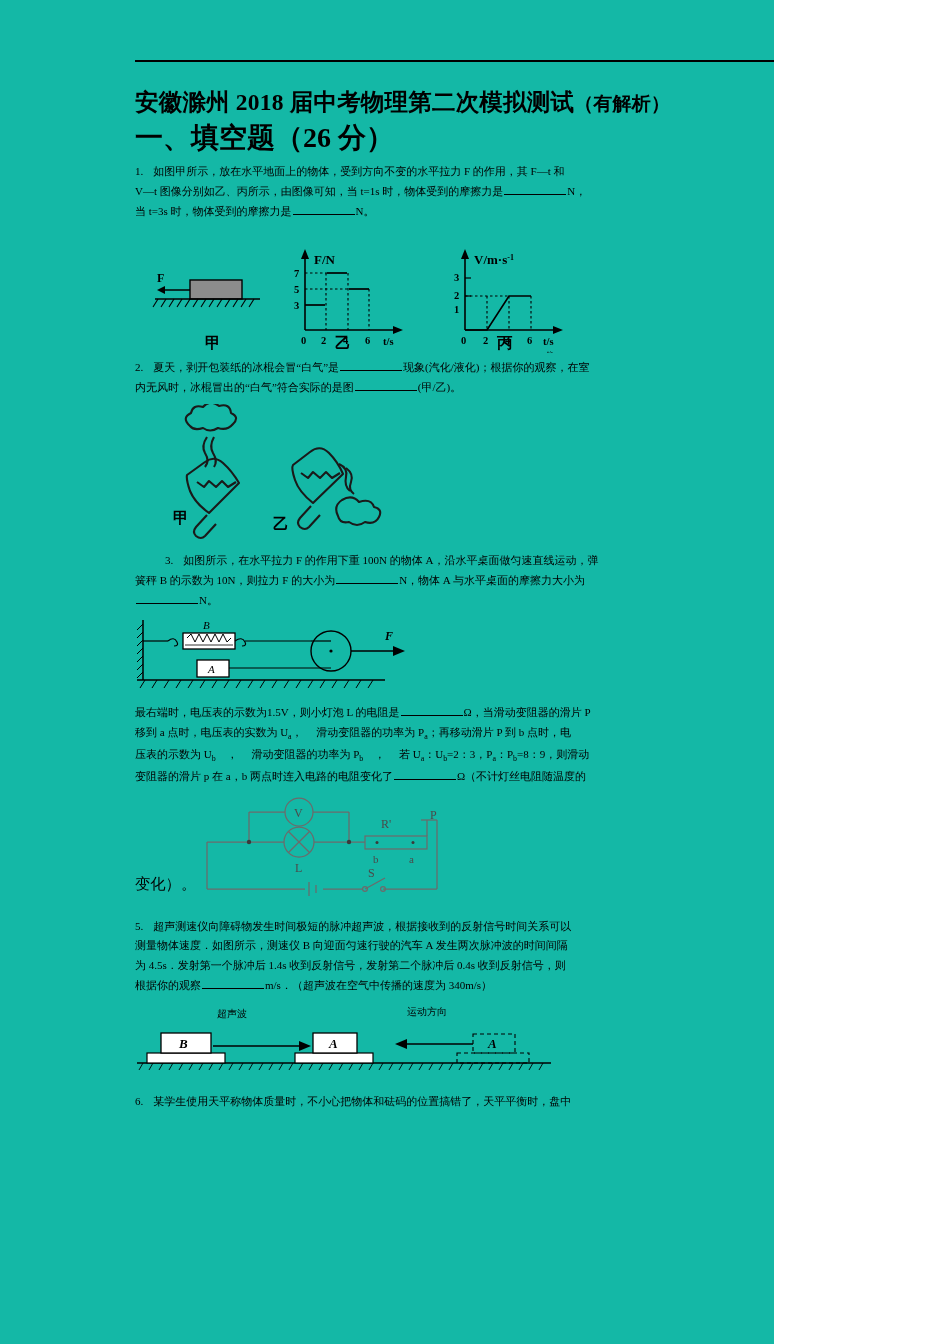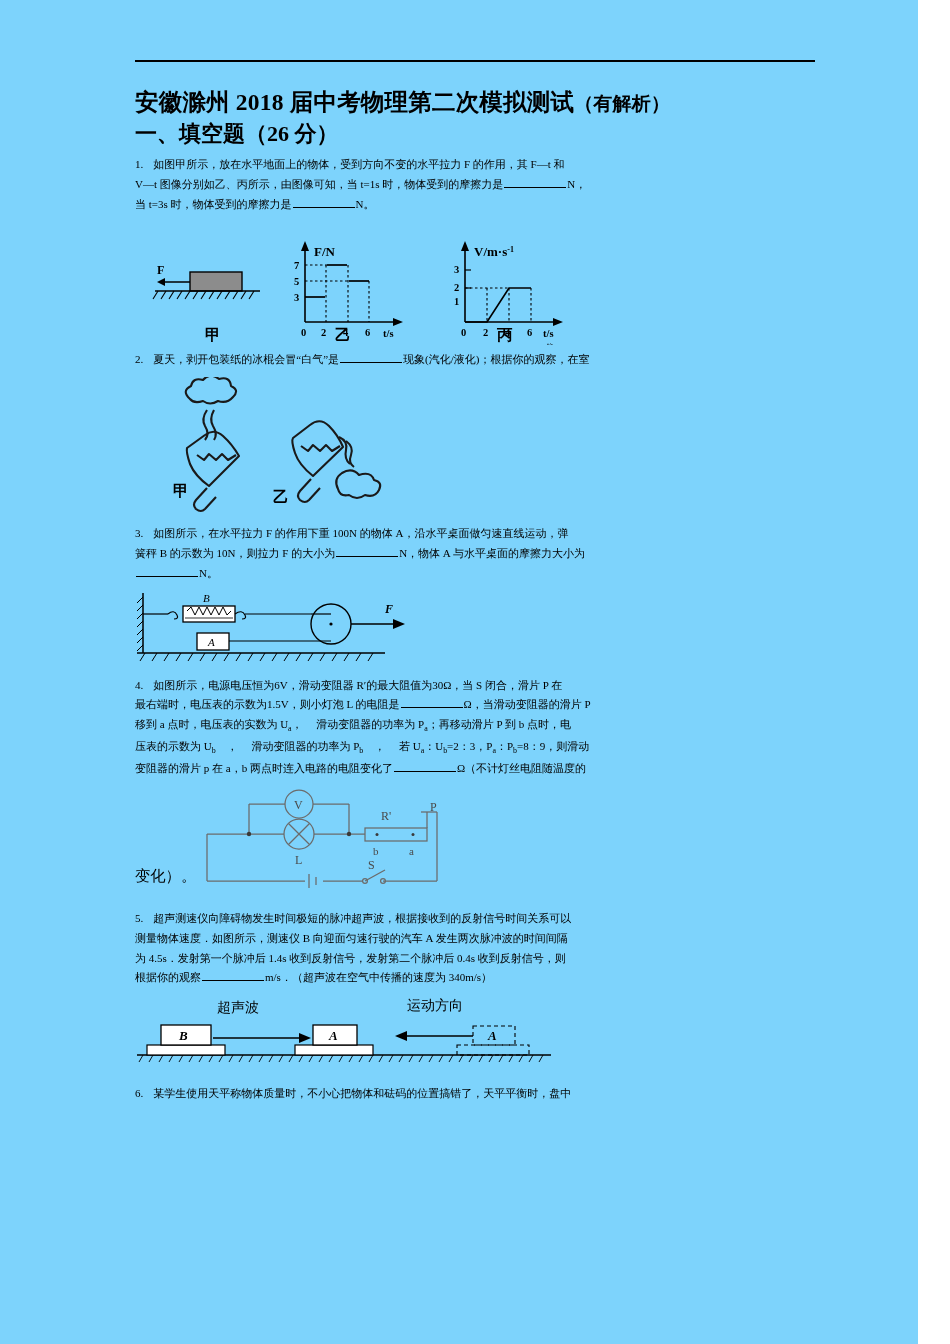--- a/index.html
+++ b/index.html
@@ -6,23 +6,23 @@
     margin: 0;
     padding: 0;
     background: #ffffff;
   }
   body {
     font-family: "Liberation Serif", "DejaVu Serif", serif;
     color: #000;
   }
   .page {
     position: relative;
-    width: 918px;
+    width: 774px;
     height: 1344px;
-    background: #7dd3fc;
+    background: #14b8a6;
     overflow: hidden;
   }
   .content {
     position: absolute;
     left: 135px;
     top: 60px;
     width: 680px;
   }
   .header-rule {
     width: 680px;
@@ -36,21 +36,21 @@
     font-weight: bold;
     letter-spacing: 0.2px;
     margin: 0 0 3px 0;
     line-height: 1.25;
   }
   .doc-title .paren {
     font-size: 19px;
     font-weight: bold;
   }
   .section-title {
-    font-size: 22px;
+    font-size: 28px;
     font-weight: bold;
     margin: 0 0 8px 0;
     line-height: 1.25;
   }
   .q {
     font-size: 11px;
     line-height: 1.62;
     text-align: justify;
     margin: 0 0 2px 0;
   }
@@ -78,21 +78,21 @@
 
   
   .fig3 { position: relative; height: 80px; margin: 8px 0 6px 0; }
 
   
   .fig4 { position: relative; height: 112px; margin: 8px 0 0 0; }
 
   
   .fig5 { position: relative; height: 78px; margin: 10px 0 8px 0; }
   .fig5 .slbl {
-    position: absolute; font-size: 14px;
+    position: absolute; font-size: 10px;
     font-family: "DejaVu Sans", sans-serif;
   }
   .inline-after {
     font-size: 15.3px;
     line-height: 1.62;
   }
 </style>
 </head>
 <body>
 
@@ -202,20 +202,23 @@
       </g>
     </svg>
     <span class="lbl" style="left:70px; top:98px;">甲</span>
     <span class="lbl" style="left:200px; top:98px;">乙</span>
     <span class="lbl" style="left:362px; top:98px;">丙</span>
   </div>
 
   <div class="q" style="margin-top:4px;">
     <span class="num">2.</span><span>夏天，剥开包装纸的冰棍会冒“白气”是</span><span class="blank"></span><span>现象(汽化/液化)；根据你的观察，在室</span>
   </div>
+  <div class="q">
+    <span>内无风时，冰棍冒出的“白气”符合实际的是图</span><span class="blank"></span><span>(甲/乙)。</span>
+  </div>
 
   <div class="fig2">
     <svg width="400" height="140" viewBox="0 0 400 140">
       <g fill="none" stroke="#1a1a1a" stroke-width="2.1" stroke-linejoin="round">
 
         <path d="M55,22 q-9,-8 1,-13 q2,-9 12,-6 q7,-8 16,-1 q11,-3 12,7 q9,4 2,11 q-6,7 -15,4 q-8,5 -15,0 q-9,3 -13,-2 Z"></path>
 
         <path d="M72,33 q-6,9 -2,16 q5,8 0,14"></path>
         <path d="M79,33 q-5,9 -1,16 q5,8 1,14"></path>
 
@@ -234,21 +237,21 @@
         <path d="M204,60 q9,4 7,13 q-2,9 4,14"></path>
         <path d="M211,64 q8,6 5,14 q-3,8 3,12"></path>
 
         <path d="M207,96 q10,-6 17,2 q12,-4 15,5 q9,2 5,10 q-4,8 -14,5 q-8,6 -16,0 q-9,2 -11,-6 q-5,-10 4,-16 Z"></path>
       </g>
     </svg>
     <span style="position:absolute; left:38px; top:104px; font-size:15.5px; font-weight:bold;">甲</span>
     <span style="position:absolute; left:138px; top:110px; font-size:15.5px; font-weight:bold;">乙</span>
   </div>
 
-  <div class="q" style="margin-top:8px;">
+  <div class="q" style="margin-top:8px;margin-left:30px;">
     <span class="num">3.</span><span>如图所示，在水平拉力 F 的作用下重 100N 的物体 A，沿水平桌面做匀速直线运动，弹</span>
   </div>
   <div class="q">
     <span>簧秤 B 的示数为 10N，则拉力 F 的大小为</span><span class="blank"></span><span>N，物体 A 与水平桌面的摩擦力大小为</span>
   </div>
   <div class="q">
     <span class="blank"></span><span>N。</span>
   </div>
 
   <div class="fig3">
@@ -309,23 +312,20 @@
       <text x="73" y="55" font-size="11" font-style="italic" font-family="Liberation Serif, serif">A</text>
 
       <line x1="94" y1="50" x2="196" y2="50" stroke="#000" stroke-width="1.2"></line>
 
       <line x1="216" y1="33" x2="262" y2="33" stroke="#000" stroke-width="1.5"></line>
       <polygon points="270,33 258,28 258,38" fill="#000"></polygon>
       <text x="250" y="22" font-size="12" font-style="italic" font-weight="bold" font-family="Liberation Serif, serif">F</text>
     </svg>
   </div>
 
-  <div class="q" style="margin-top:6px;">
-    <span class="num">4.</span><span>如图所示，电源电压恒为6V，滑动变阻器 R′的最大阻值为30Ω，当 S 闭合，滑片 P 在</span>
-  </div>
   <div class="q">
     <span>最右端时，电压表的示数为1.5V，则小灯泡 L 的电阻是</span><span class="blank"></span><span>Ω，当滑动变阻器的滑片 P</span>
   </div>
   <div class="q">
     <span>移到 a 点时，电压表的实数为 U</span><sub>a</sub><span>，　 滑动变阻器的功率为 P</span><sub>a</sub><span>；再移动滑片 P 到 b 点时，电</span>
   </div>
   <div class="q">
     <span>压表的示数为 U</span><sub>b</sub><span>　，　 滑动变阻器的功率为 P</span><sub>b</sub><span>　，　 若 U</span><sub>a</sub><span>：U</span><sub>b</sub><span>=2：3，P</span><sub>a</sub><span>：P</span><sub>b</sub><span>=8：9，则滑动</span>
   </div>
   <div class="q">

